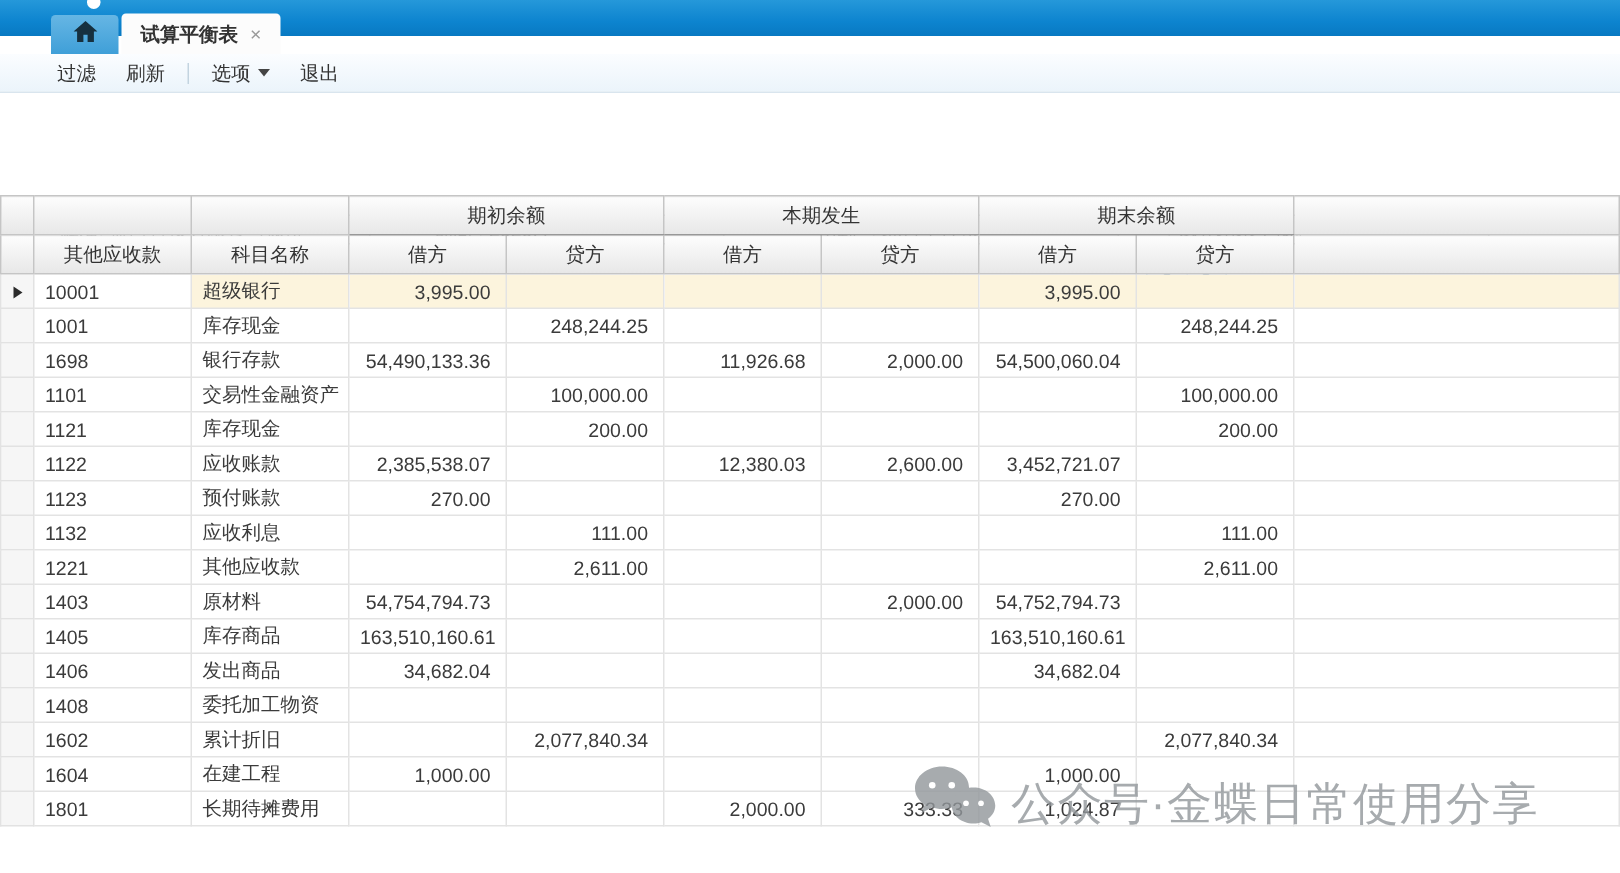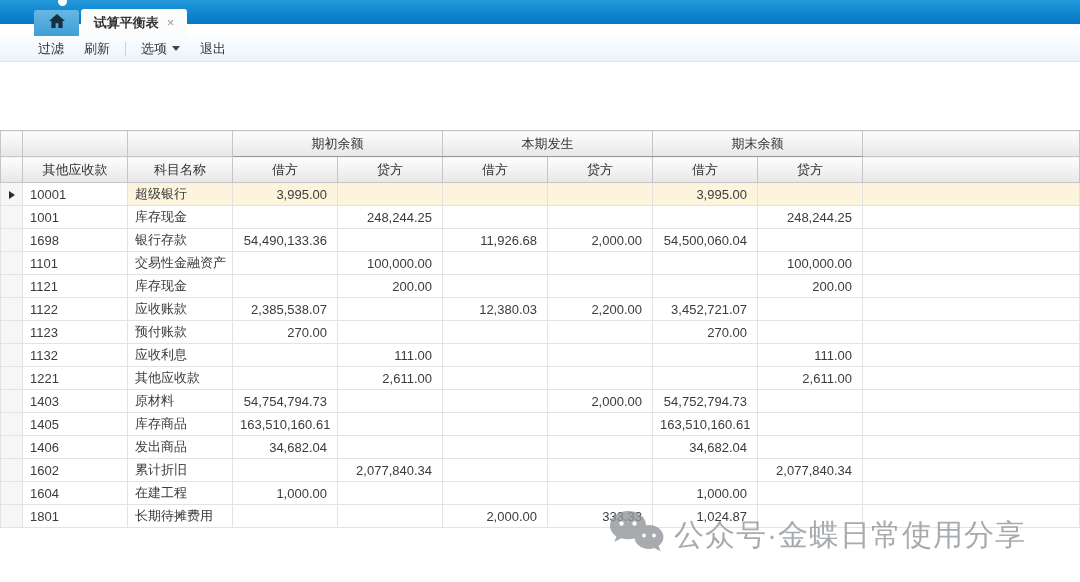--- a/index.html
+++ b/index.html
@@ -219,21 +219,21 @@
           <td class="num">200.00</td>
           <td class="fill"></td>
         </tr>
         <tr>
           <td class="ind"></td>
           <td class="txt code">1122</td>
           <td class="txt">应收账款</td>
           <td class="num">2,385,538.07</td>
           <td class="num"></td>
           <td class="num">12,380.03</td>
-          <td class="num">2,200.00</td>
+          <td class="num">2,600.00</td>
           <td class="num">3,452,721.07</td>
           <td class="num"></td>
           <td class="fill"></td>
         </tr>
         <tr>
           <td class="ind"></td>
           <td class="txt code">1123</td>
           <td class="txt">预付账款</td>
           <td class="num">270.00</td>
           <td class="num"></td>
@@ -293,20 +293,32 @@
         </tr>
         <tr>
           <td class="ind"></td>
           <td class="txt code">1406</td>
           <td class="txt">发出商品</td>
           <td class="num">34,682.04</td>
           <td class="num"></td>
           <td class="num"></td>
           <td class="num"></td>
           <td class="num">34,682.04</td>
+          <td class="num"></td>
+          <td class="fill"></td>
+        </tr>
+        <tr>
+          <td class="ind"></td>
+          <td class="txt code">1408</td>
+          <td class="txt">委托加工物资</td>
+          <td class="num"></td>
+          <td class="num"></td>
+          <td class="num"></td>
+          <td class="num"></td>
+          <td class="num"></td>
           <td class="num"></td>
           <td class="fill"></td>
         </tr>
         <tr>
           <td class="ind"></td>
           <td class="txt code">1602</td>
           <td class="txt">累计折旧</td>
           <td class="num"></td>
           <td class="num">2,077,840.34</td>
           <td class="num"></td>

